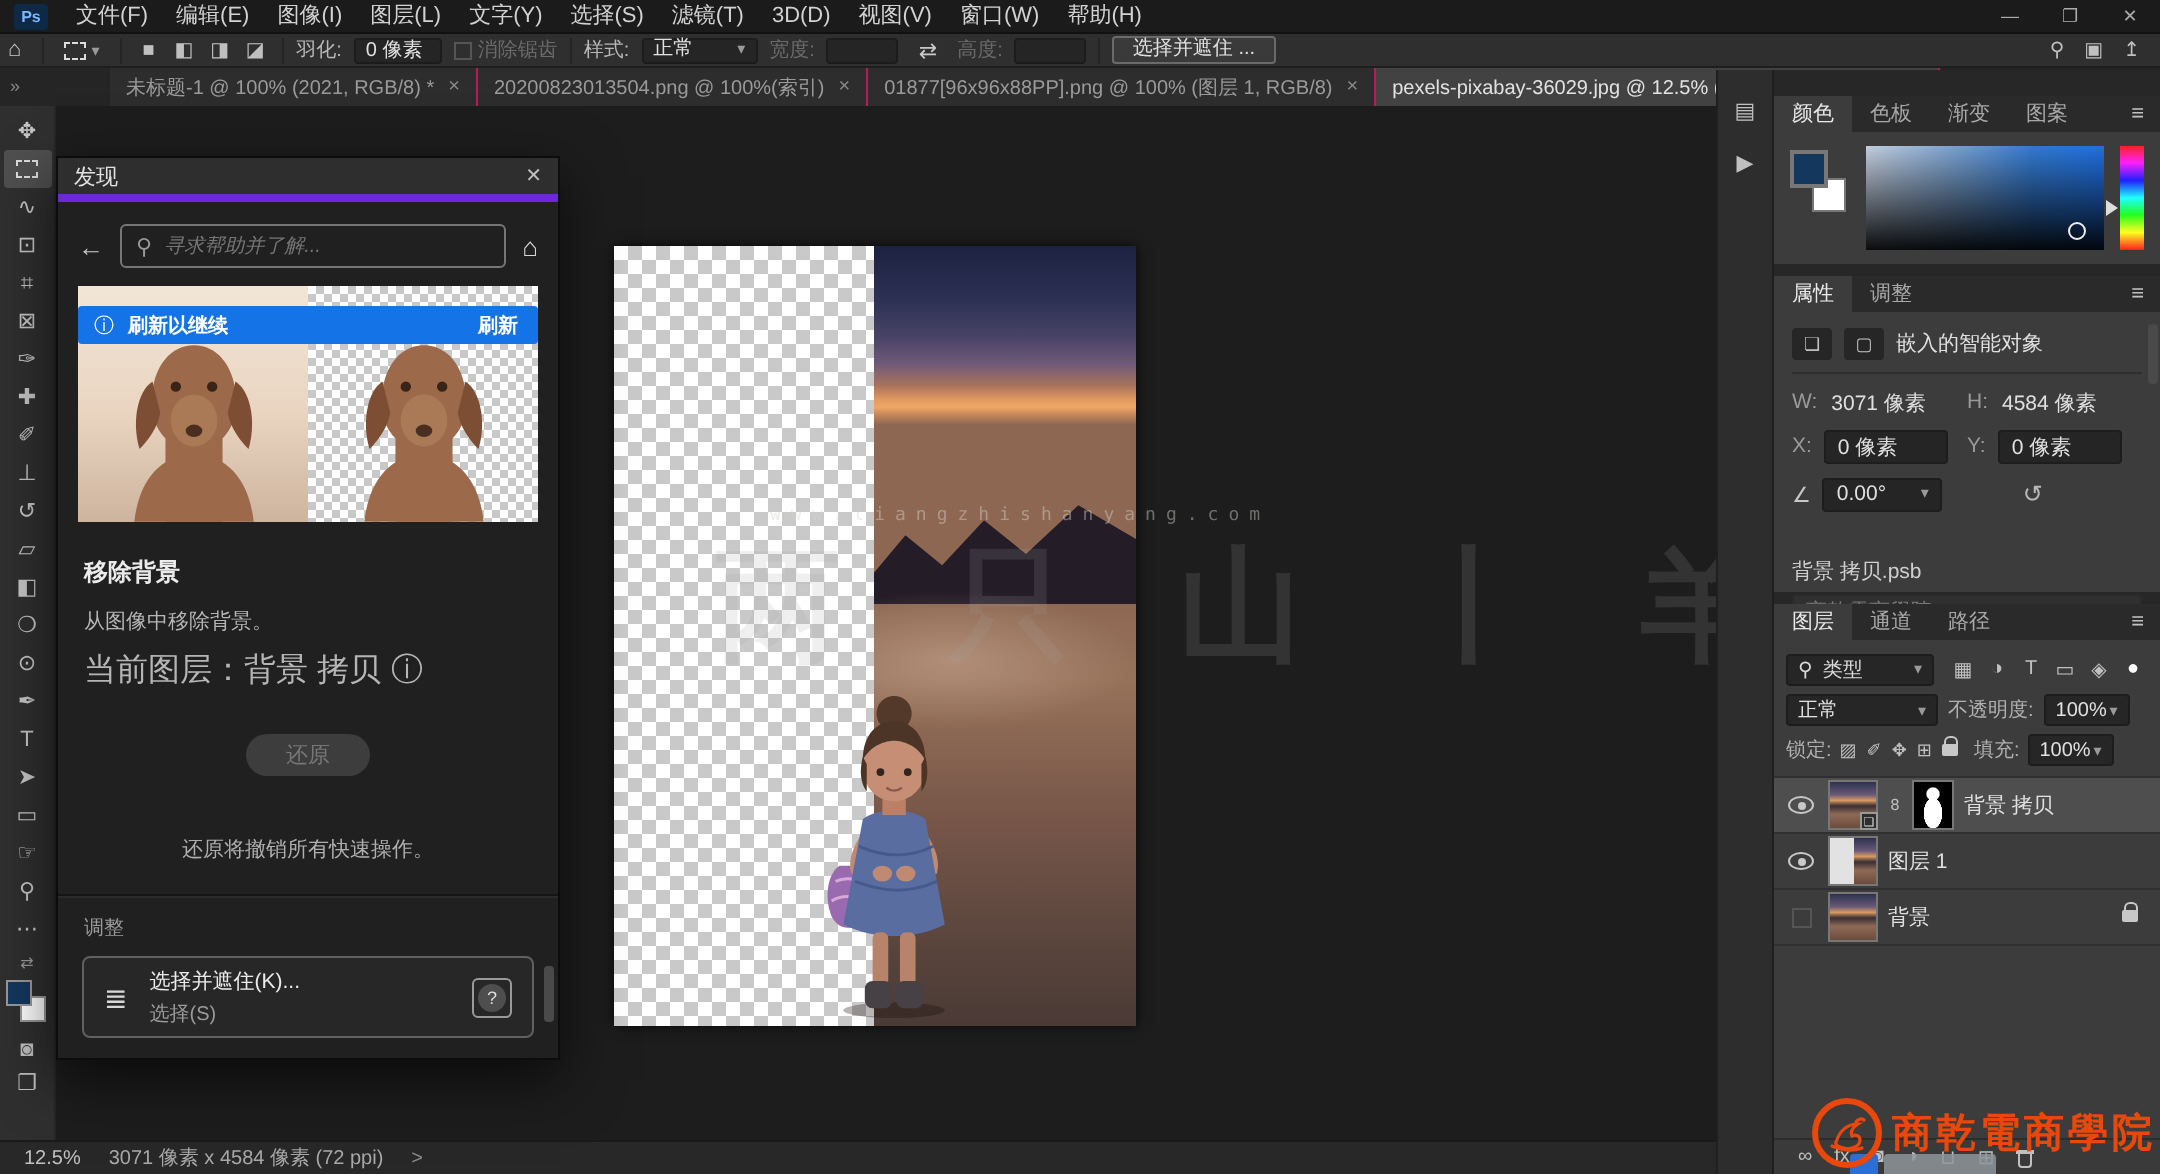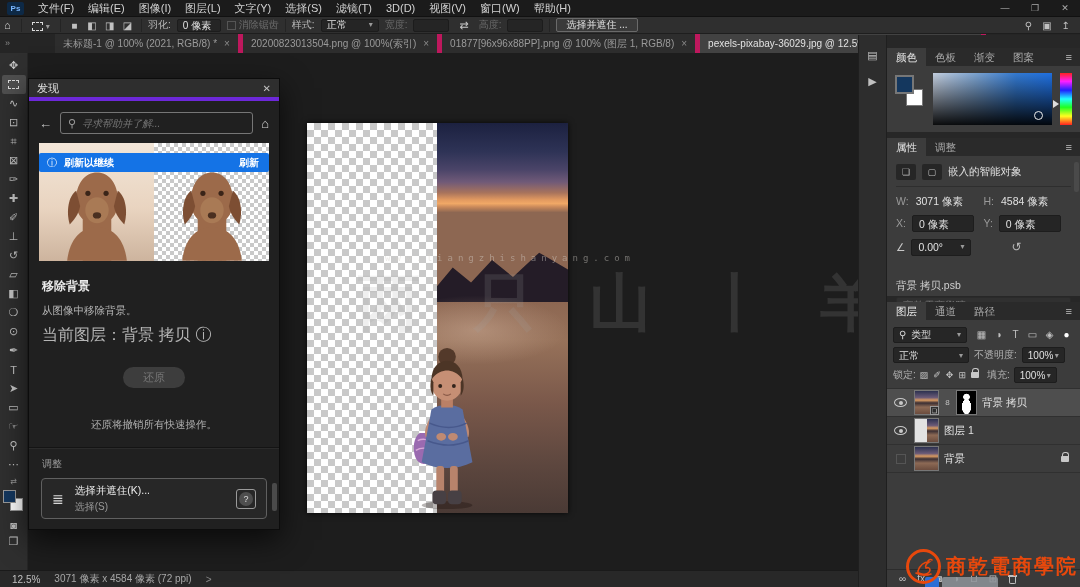--- a/index.html
+++ b/index.html
@@ -25,21 +25,21 @@
 .ob-input{background:#252525;border:1px solid #1c1c1c;border-radius:2px;height:13px;line-height:12px;padding:0 5px;color:#e2e2e2;min-width:44px}
 .ob-input.empty{min-width:36px}
 .ob-select{background:#252525;border:1px solid #1c1c1c;border-radius:2px;height:13px;line-height:12px;padding:0 5px;color:#e2e2e2;min-width:58px;display:flex;align-items:center;justify-content:space-between;gap:6px}
 .ob-check{width:9px;height:9px;border:1px solid #555;display:inline-block;vertical-align:middle;margin-right:3px}
 .ob-btn{border:1px solid #6a6a6a;border-radius:2px;background:#3a3a3a;color:#e0e0e0;height:14px;line-height:12px;padding:0 9px;font-size:10px}
 .ob-right{margin-left:auto;display:flex;align-items:center;gap:10px;padding-right:10px;color:#c0c0c0}
 
 
 .tabbar{position:absolute;left:0;top:34px;right:0;height:19px;background:#252525;display:flex;align-items:stretch}
 .tab-lead{width:55px;color:#8a8a8a;font-size:9px;line-height:19px;padding-left:5px}
-.dtab{display:flex;align-items:center;gap:7px;padding:0 8px;background:#2d2d2d;color:#9a9a9a;font-size:10px;border-right:5px solid #be185d;white-space:nowrap}
+.dtab{display:flex;align-items:center;gap:7px;padding:0 8px;background:#2d2d2d;color:#9a9a9a;font-size:10px;border-right:1px solid #be185d;white-space:nowrap}
 .dtab.active{background:#424242;color:#e2e2e2}
 .dtab .tclose{color:#8a8a8a;font-size:10px}
 
 
 .toolbar{position:absolute;left:0;top:53px;width:28px;bottom:17px;background:#2f2f2f;border-right:1px solid #262626;display:flex;flex-direction:column;align-items:center;padding-top:3px}
 .tool{width:24px;height:19px;display:flex;align-items:center;justify-content:center;color:#c6c6c6;font-size:11px}
 .tool.selected{background:#4f4f4f;border-radius:2px}
 .tb-swatches{position:relative;width:24px;height:26px;margin-top:4px}
 .tb-swap{font-size:8px;color:#9a9a9a;margin-top:3px}
 .tb-fg{position:absolute;left:1px;top:0;width:13px;height:13px;border:1px solid #999;z-index:2}

